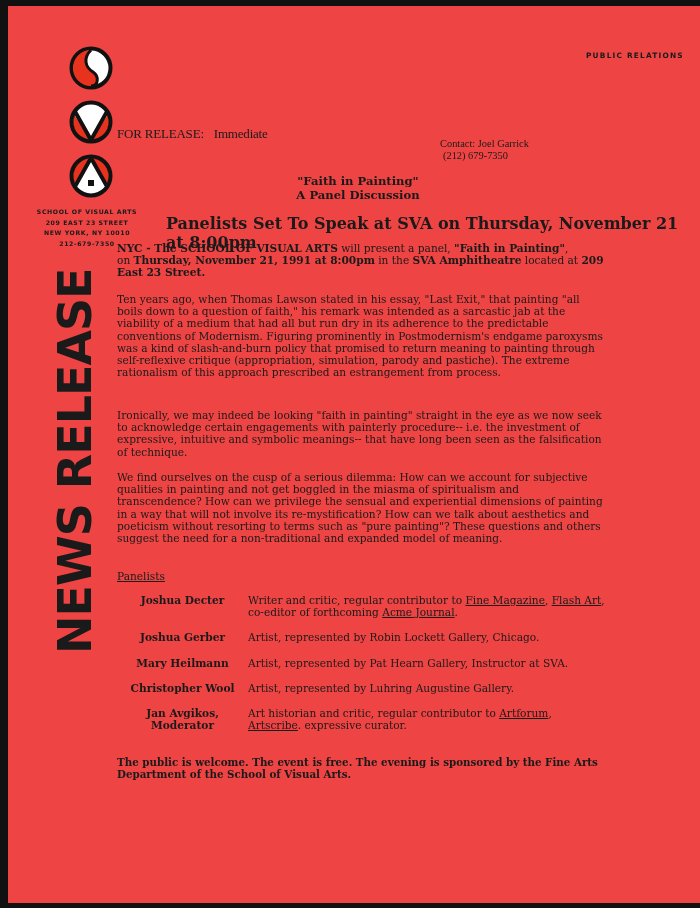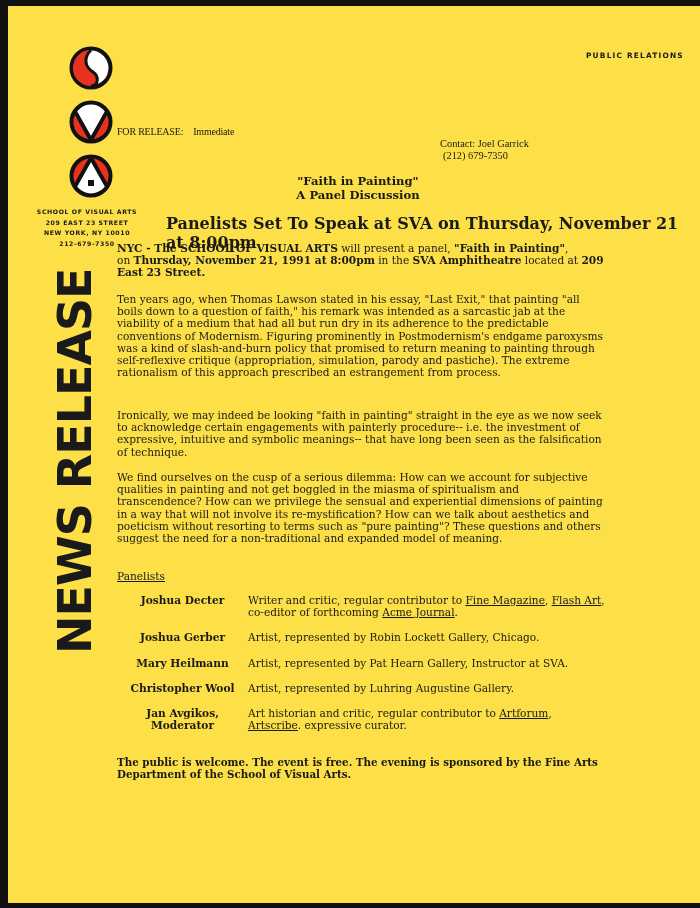--- a/index.html
+++ b/index.html
@@ -4,37 +4,37 @@
 <style>
   html, body { margin: 0; padding: 0; }
   body {
     width: 700px; height: 908px; position: relative; overflow: hidden;
     background: #111;
     font-family: "DejaVu Serif", "Liberation Serif", serif;
     color: #1a1a1a;
   }
   .page {
     position: absolute; left: 8px; top: 6px; width: 692px; height: 897px;
-    background: #fde047;
+    background: #ef4444;
     text-decoration: underline;
   }
   .abs { position: absolute; }
   .logo-col { left: 52px; top: 40px; width: 62px; }
   .logo svg { display: block; margin: 0 auto 10px auto; }
   .address {
     left: 24px; top: 201px; width: 110px; text-align: center;
     font-family: "DejaVu Sans", "Liberation Sans", sans-serif;
     font-size: 6.2px; font-weight: bold; letter-spacing: 0.6px; line-height: 10.7px;
   }
   .pr {
     left: 578px; top: 45px;
     font-family: "DejaVu Sans", "Liberation Sans", sans-serif;
     font-size: 7.4px; font-weight: bold; letter-spacing: 1.2px;
   }
-  .release { left: 109px; top: 120px; font-size: 10px; font-family: "Liberation Serif", serif; letter-spacing: -0.2px; }
+  .release { left: 109px; top: 120px; font-size: 13px; font-family: "Liberation Serif", serif; letter-spacing: -0.2px; }
   .release .val { margin-left: 10px; }
   .contact { left: 432px; top: 117px; font-size: 10.4px; line-height: 12px; font-family: "Liberation Serif", serif; margin-top: 15px; }
   .contact .phone { padding-left: 3px; }
   .news {
     left: 44px; top: 648px; transform-origin: 0 0; transform: rotate(-90deg);
     font-family: "DejaVu Sans", "Liberation Sans", sans-serif; font-weight: bold;
     font-size: 46px; letter-spacing: -1px; white-space: nowrap; line-height: 46px;
     transform: rotate(-90deg) scaleX(1.0);
     width: 380px;
   }

